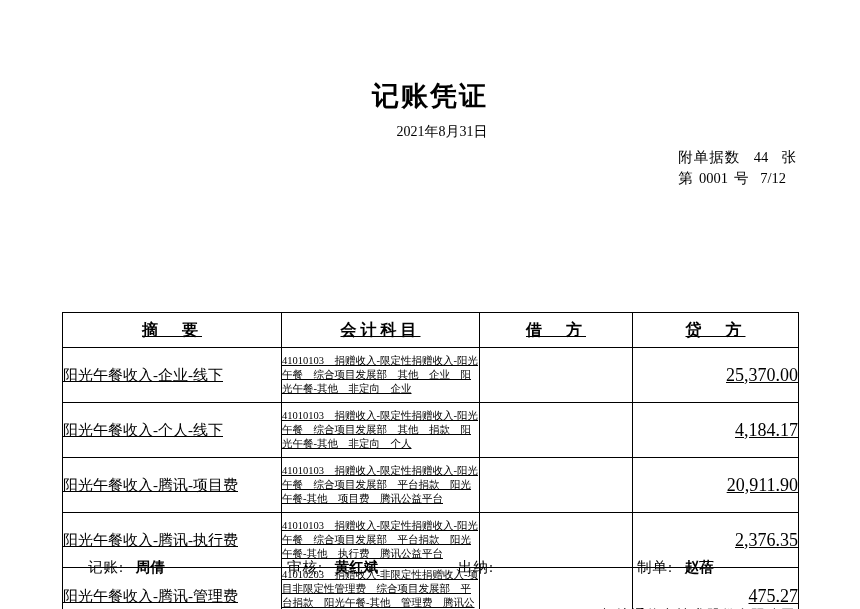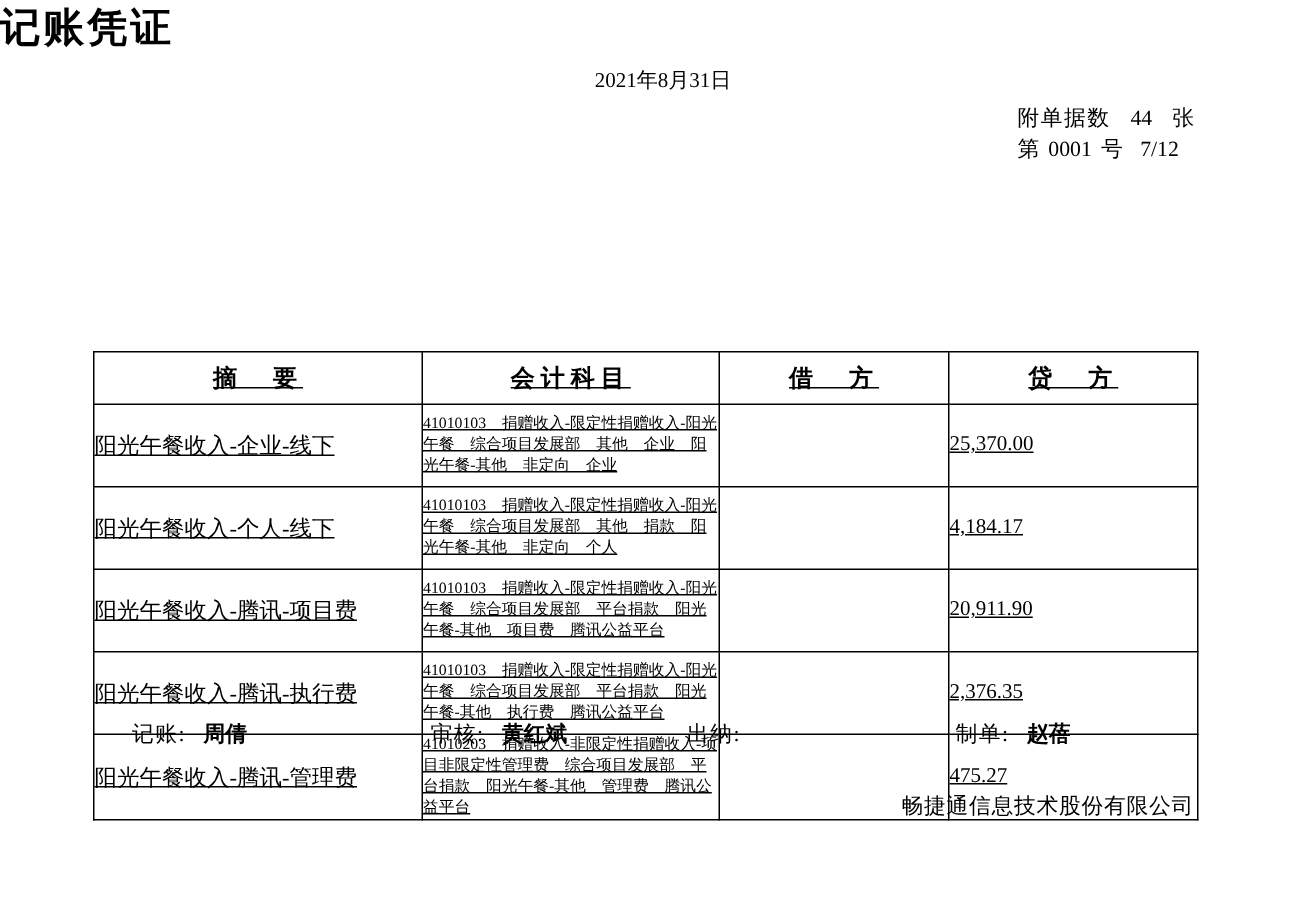--- a/index.html
+++ b/index.html
@@ -15,24 +15,26 @@
     position: relative;
     overflow: hidden;
   }
   .page {
     position: relative;
     width: 860px;
     height: 609px;
     box-sizing: border-box;
   }
   .title {
+    text-align: center;
     font-family: "Liberation Serif", serif;
     font-size: 27px;
     font-weight: bold;
     letter-spacing: 2px;
+    margin-top: 78px;
   }
   .subtitle {
     text-align: center;
     font-family: "Liberation Serif", serif;
     font-size: 14px;
     margin-top: 9px;
     padding-left: 24px;
   }
   .headline-row {
     position: relative;
@@ -101,21 +103,22 @@
   td.subject {
     font-family: "Liberation Serif", serif;
     font-size: 10.5px;
     line-height: 14px;
     padding: 4px 4px 4px 6px;
     letter-spacing: 0px;
     margin-left: 16px;
   }
   td.amount {
     font-family: "Liberation Serif", serif;
-    font-size: 14px;
+    font-size: 18px;
+    text-align: right;
     padding-right: 18px;
   }
 
   .footer-row {
     position: absolute;
     left: 62px;
     top: 480px;
     width: 736px;
     font-family: "Liberation Serif", serif;
     font-size: 14.5px;

